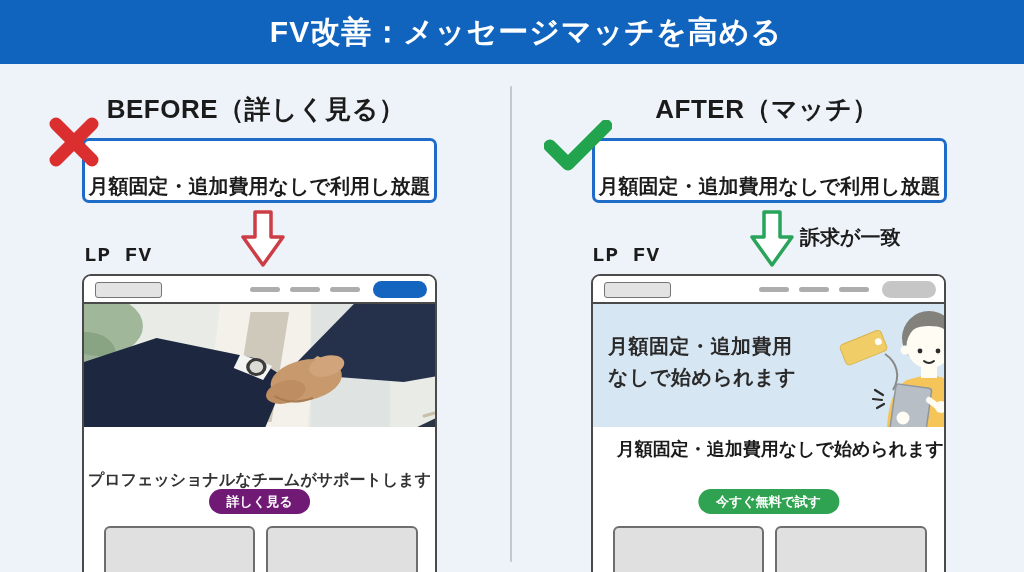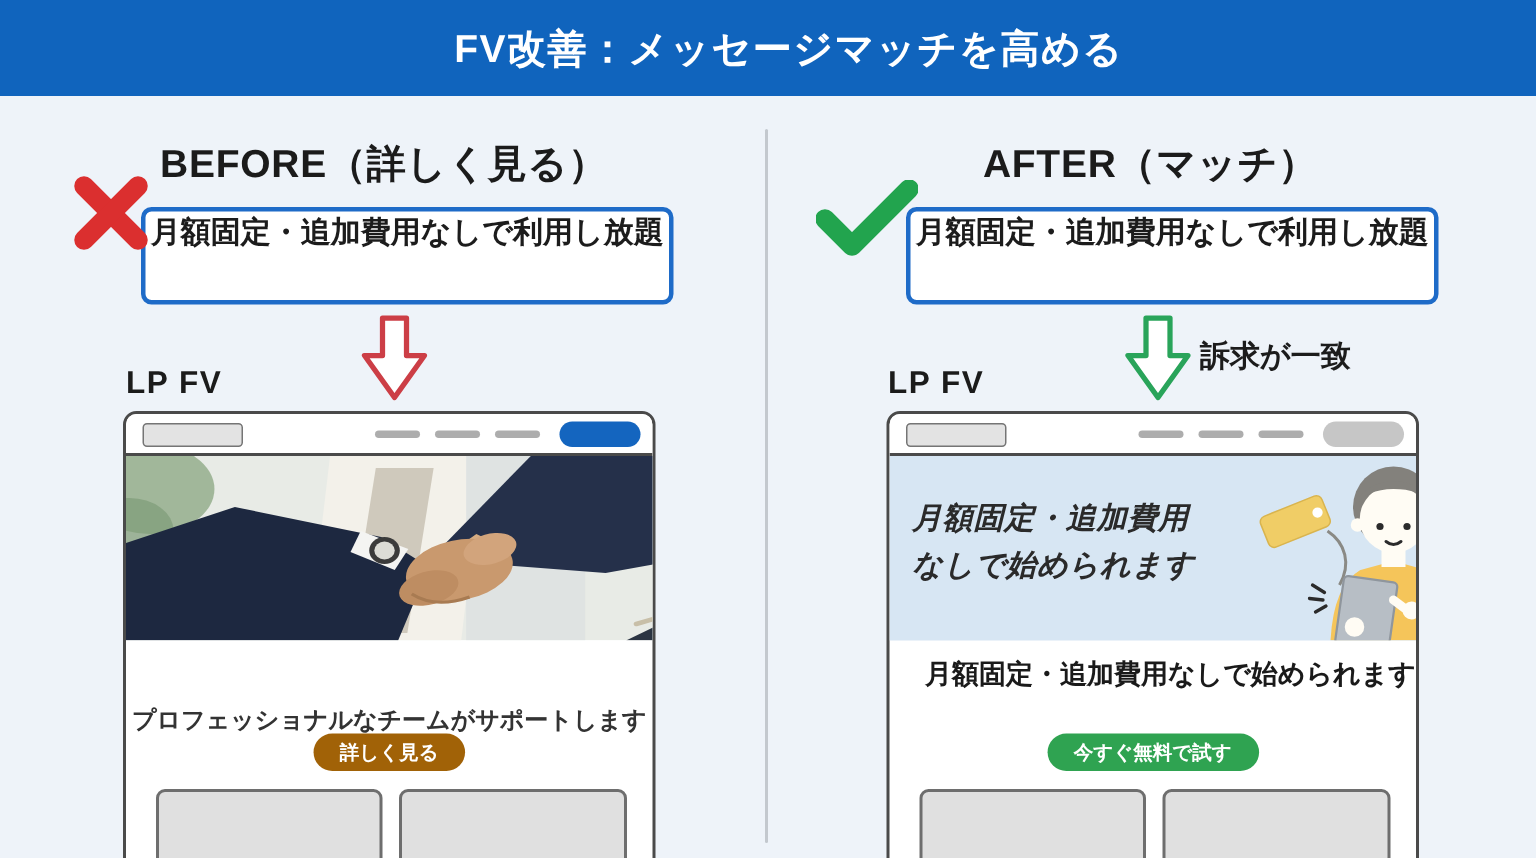--- a/index.html
+++ b/index.html
@@ -10,21 +10,21 @@
     position: relative; width: 1024px; height: 572px;
     background: #EEF3F9; overflow: hidden;
   }
 
   
   .titlebar {
     position: absolute; left: 0; top: 0; width: 1024px; height: 64px;
     background: #1064BD; display: flex; align-items: center; justify-content: center;
   }
   .titlebar h1 {
-    color: #fff; font-size: 26px; font-weight: bold; letter-spacing: 1px; margin-left: 28px;
+    color: #fff; font-size: 30px; font-weight: bold; letter-spacing: 1px; margin-left: 28px;
   }
 
   
   .divider-v {
     position: absolute; left: 510px; top: 86px; width: 2px; height: 476px;
     background: #C3C8CE; border-radius: 1px;
   }
 
   
   .col { position: absolute; top: 64px; height: 508px; }
@@ -35,39 +35,40 @@
     position: absolute; top: 28px; left: 0; width: 100%;
     text-align: center; font-size: 26px; font-weight: bold; color: #1B1B1B;
     letter-spacing: 0.5px;
   }
 
   .mark { position: absolute; z-index: 3; }
   .mark-x    { left: 48px; top: 52px; }
   .mark-check{ left: 34px; top: 56px; }
 
   .claim-box {
-    position: absolute; left: 94px; top: 74px; width: 355px; height: 65px;
+    position: absolute; left: 82px; top: 74px; width: 355px; height: 65px;
     background: #fff; border: 3px solid #1E6BC8; border-radius: 7px;
-    display: flex; align-items: flex-start; justify-content: center; z-index: 2;
+    display: flex; align-items: flex-end; justify-content: center; z-index: 2;
   }
   .claim-box span { font-size: 20px; font-weight: bold; color: #1C1C1C; }
 
   .big-arrow { position: absolute; top: 146px; }
   .col-before .big-arrow { left: 240px; }
   .col-after  .big-arrow { left: 239px; }
 
   .arrow-label {
     position: absolute; top: 160px; font-size: 20px; font-weight: bold; color: #1C1C1C;
   }
   .col-before .arrow-label { left: 292px; }
   .col-after  .arrow-label { left: 290px; }
 
   .lp-label {
     position: absolute; top: 180px; font-size: 21px; font-weight: bold; color: #1B1B1B;
     letter-spacing: 1px;
+    font-family: Liberation Mono, monospace;
   }
   .col-before .lp-label { left: 84px; }
   .col-after  .lp-label { left: 82px; }
 
   
   .browser {
     position: absolute; top: 210px; width: 355px; height: 312px;
     background: #fff; border: 2px solid #4A4A4A; border-radius: 9px;
     overflow: hidden;
   }
@@ -90,21 +91,20 @@
   .nav-pill {
     position: absolute; left: 289px; top: 5px; width: 54px; height: 17px;
     border-radius: 9px;
   }
   .nav-pill.blue { background: #1465BF; }
   .nav-pill.gray { background: #C6C6C6; }
 
   .hero {
     position: absolute; left: 0; top: 28px; width: 398px; height: 123px;
     overflow: hidden;
-    font-style: italic;
   }
   .hero-illu { background: #D7E6F3; }
   .hero svg.fill { display: block; width: 100%; height: 100%; }
 
   .hero-copy {
     position: absolute; left: 15px; top: 27px; z-index: 2;
     font-size: 20px; font-weight: bold; color: #2A2A2A; line-height: 31px;
     letter-spacing: 0.5px;
   }
   .person-wrap { position: absolute; right: 2px; bottom: 0; width: 152px; height: 121px; }
@@ -120,21 +120,21 @@
     position: absolute; left: 0; top: 194px; width: 100%; text-align: center;
     font-size: 16px; font-weight: bold; color: #333;
   }
 
   .mock-btn {
     position: absolute; top: 213px; left: 50%; transform: translateX(-50%);
     height: 25px; border-radius: 13px; display: flex; align-items: center;
     justify-content: center; padding: 0 18px; white-space: nowrap;
   }
   .mock-btn span { color: #fff; font-size: 13px; font-weight: bold; }
-  .mock-btn.blue  { background: #a16207; }
+  .mock-btn.blue  { background: #701a75; }
   .mock-btn.green { background: #2FA351; }
 
   .mock-box {
     position: absolute; top: 250px; height: 62px;
     background: #E0E0E0; border: 2px solid #6E6E6E; border-radius: 6px;
   }
   .mock-box.b1 { left: 20px;  width: 151px; }
   .mock-box.b2 { left: 182px; width: 152px; }
 </style>
 </head>

